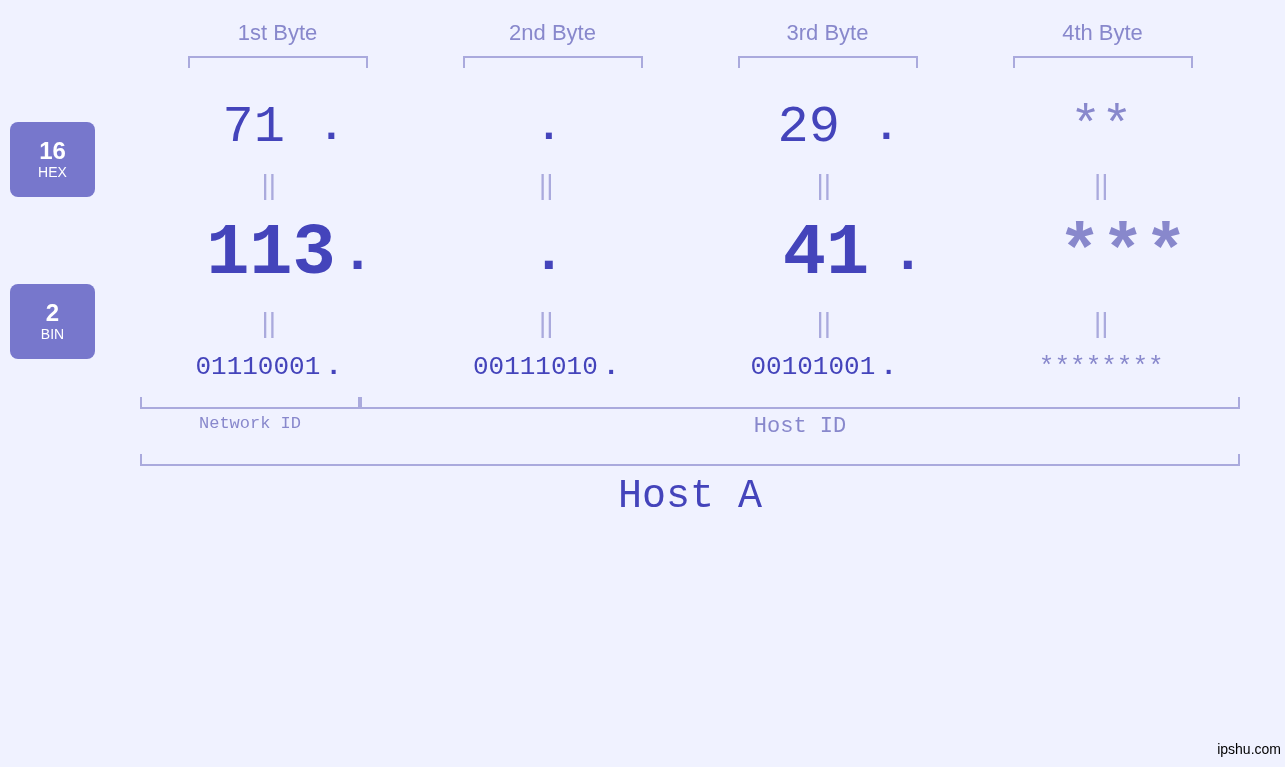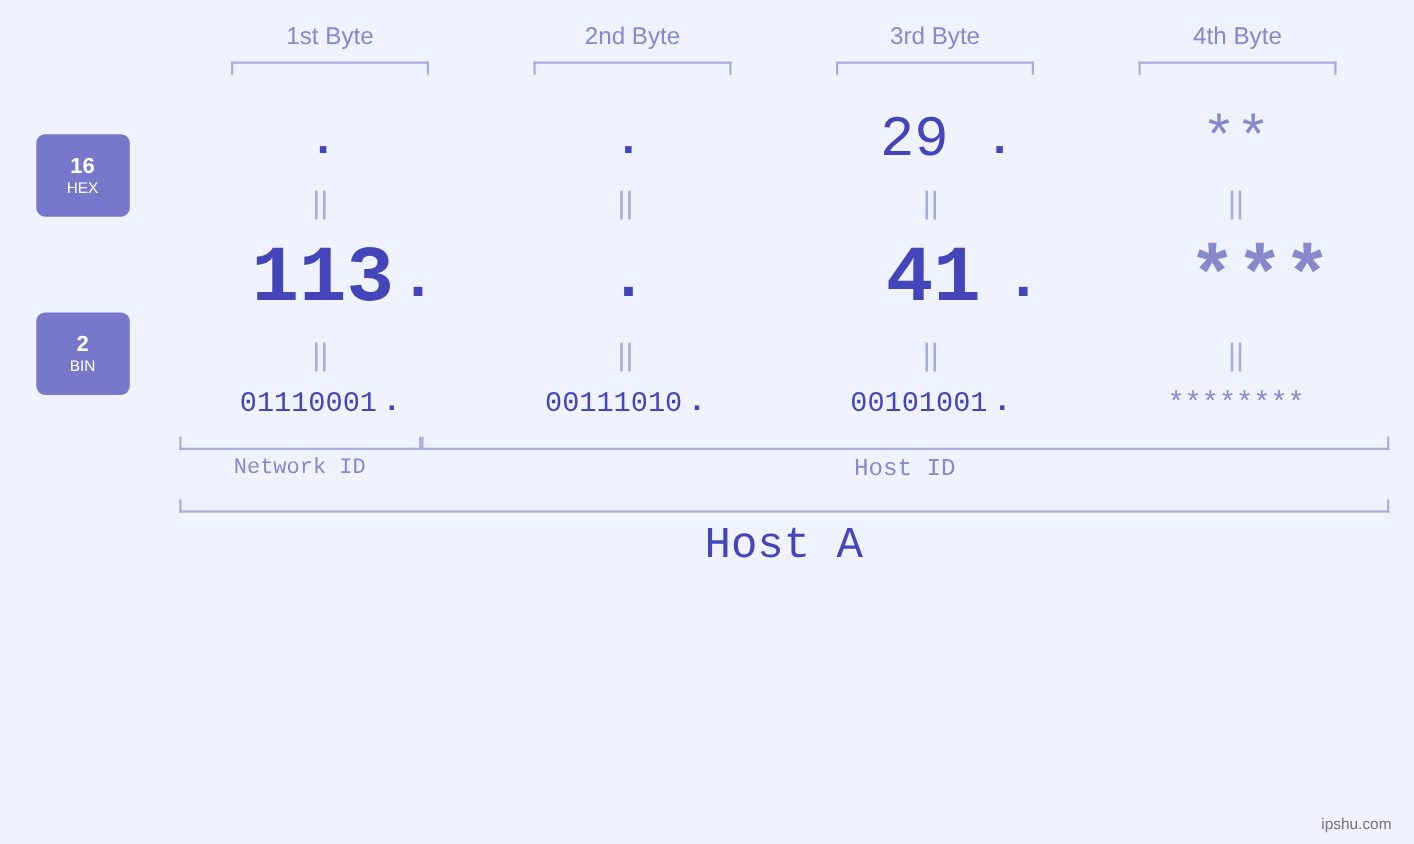--- a/index.html
+++ b/index.html
@@ -12,21 +12,21 @@
       overflow: hidden;
       position: relative;
     }
 
     .container {
       width: 1285px;
       height: 767px;
       position: relative;
       display: flex;
       flex-direction: column;
-      align-items: center;
+      align-items: flex-start;
       padding-top: 20px;
     }
 
     
     .byte-headers {
       display: flex;
       width: 1100px;
       margin-left: 140px;
       justify-content: space-around;
       margin-bottom: 10px;
@@ -88,21 +88,21 @@
       width: 85px;
       height: 75px;
       display: flex;
       flex-direction: column;
       align-items: center;
       justify-content: center;
       font-family: Arial, sans-serif;
     }
 
     .base-number {
-      font-size: 20px;
+      font-size: 24px;
       font-weight: bold;
       line-height: 1.1;
     }
 
     .base-label {
       font-size: 14px;
       font-weight: normal;
     }
 
     
@@ -206,21 +206,21 @@
       display: flex;
       width: 1100px;
       margin-left: 140px;
       margin-top: 5px;
     }
 
     .network-id-label {
       width: 220px;
       text-align: center;
       color: #8888cc;
-      font-size: 20px;
+      font-size: 17px;
     }
 
     .host-id-label {
       flex: 1;
       text-align: center;
       color: #8888cc;
       font-size: 22px;
     }
 
     
@@ -242,22 +242,22 @@
       text-align: center;
       color: #4444bb;
       font-size: 40px;
       margin-top: 8px;
     }
 
     
     .watermark {
       position: absolute;
       bottom: 10px;
-      right: 20px;
-      color: #737373;
+      right: 4px;
+      color: #000000;
       font-size: 14px;
       font-family: Arial, sans-serif;
       margin-top: 31px;
     }
 
     .masked {
       color: #8888cc;
     }
   </style>
 </head>
@@ -297,20 +297,21 @@
       <div class="base-badge">
         <span class="base-number">2</span>
         <span class="base-label">BIN</span>
       </div>
     </div>
 
     <div class="values-grid">
 
       <div class="value-row">
         <div class="value-cell">
+          <span class="value-number hex-value">71</span>
           <span class="value-dot">.</span>
         </div>
         <div class="value-cell">
           <span class="value-dot">.</span>
         </div>
         <div class="value-cell">
           <span class="value-number hex-value">29</span>
           <span class="value-dot">.</span>
         </div>
         <div class="value-cell">

